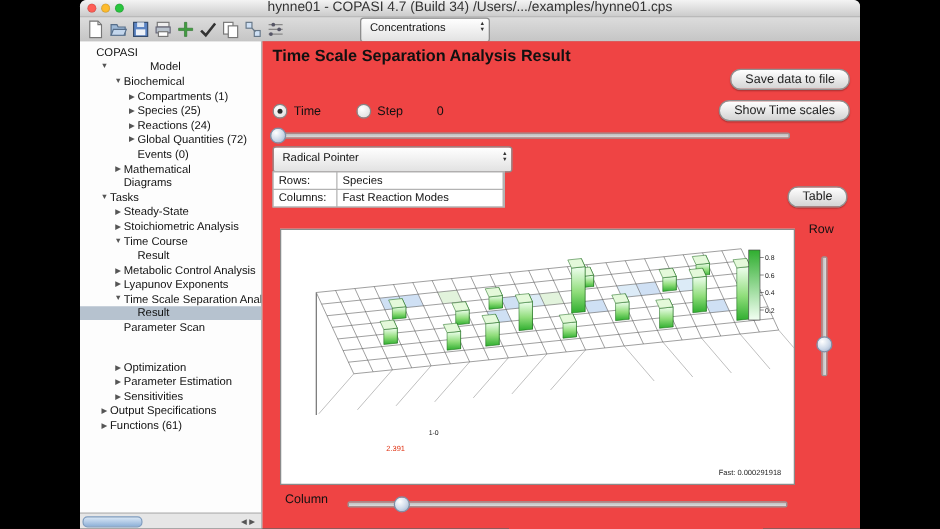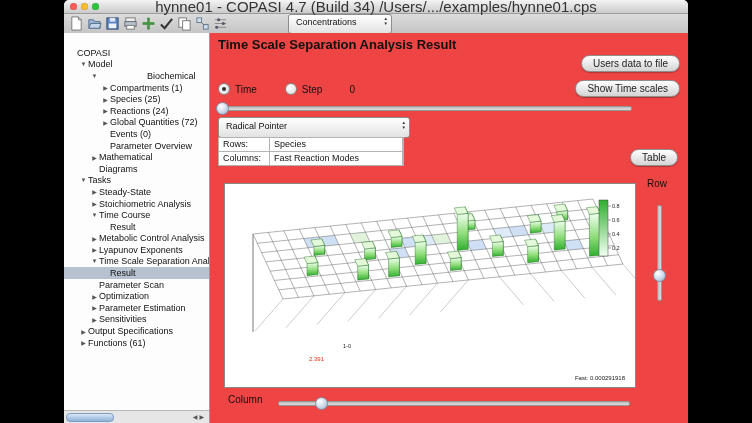--- a/index.html
+++ b/index.html
@@ -7,35 +7,35 @@
          font-family:"Liberation Sans",sans-serif;-webkit-font-smoothing:antialiased;}
   .window{position:absolute;left:64px;top:0;width:624px;height:423px;background:#ececec;
           border-radius:5px 5px 0 0;overflow:hidden;}
   
   .titlebar{position:relative;height:13px;background:linear-gradient(#f4f4f4,#cbcbcb);
             border-bottom:1px solid #9b9b9b;border-radius:5px 5px 0 0;}
   .tl{position:absolute;top:3px;width:7px;height:7px;border-radius:50%;box-shadow:inset 0 0 1px rgba(0,0,0,.45);}
   .tl.red{left:6px;background:#ff5f57;}
   .tl.yellow{left:17px;background:#febc2e;}
   .tl.green{left:28px;background:#2ac63f;}
-  .win-title{display:block;text-align:center;font-size:15px;line-height:13px;color:#333;white-space:nowrap;}
+  .win-title{display:block;text-align:center;font-size:11px;line-height:13px;color:#333;white-space:nowrap;}
   
   .toolbar{height:19px;background:linear-gradient(#dcdcdc,#c5c5c5);border-bottom:1px solid #8f8f8f;
            display:flex;align-items:center;padding:0 5px;}
   .tb-icons{display:flex;align-items:center;gap:3px;}
   .tb-icon{width:15px;height:15px;display:inline-block;}
   .tb-icon svg{width:100%;height:100%;display:block;}
   .combo{height:14px;background:linear-gradient(#ffffff,#e2e2e2);border:1px solid #8d8d8d;border-radius:3px;
          font-size:9px;color:#111;display:flex;align-items:center;justify-content:space-between;padding:0 3px 4px 7px;}
   .combo .stepper i{font-style:normal;display:block;font-size:4.5px;line-height:4.5px;color:#333;text-align:center;}
   .combo.units{margin-left:60px;width:92px;}
   
   .body{position:absolute;top:33px;left:0;right:0;bottom:0;display:flex;}
   .sidebar{width:145px;background:#fdfdfd;border-right:1px solid #9a9a9a;position:relative;overflow:hidden;}
-  .tree{padding-top:14px;}
+  .tree{padding-top:3px;}
   .tree-row{height:11.6px;display:flex;align-items:center;font-size:9px;color:#111;white-space:nowrap;cursor:default;}
   .tree-row.selected{background:#b6c2cf;}
   .arrow{flex:0 0 9px;width:9px;text-align:center;font-size:6px;color:#555;}
   .hscroll{position:absolute;left:0;right:0;bottom:0;height:12px;background:#e6e6e6;border-top:1px solid #b8b8b8;}
   .hthumb{position:absolute;left:2px;top:2px;width:46px;height:7px;border-radius:4px;
           background:linear-gradient(#d8e6f5,#8fb1d8);border:1px solid #7d9cc0;}
   .harrows{position:absolute;right:3px;top:2px;font-size:6px;color:#555;letter-spacing:2px;}
   
   .main{flex:1;position:relative;background:#ef4444;}
   .page-title{position:absolute;left:8px;top:4px;margin:0;font-size:13px;font-weight:bold;color:#111;}
@@ -153,25 +153,25 @@
       </div>
     </div>
 
     <div class="body">
       <div class="sidebar">
         <div class="tree" id="tree">
             <div class="tree-row" style="padding-left: 4px;">
               <span class="arrow"></span>
               <span>COPASI</span>
             </div>
-            <div class="tree-row" style="padding-left: 15px;">
+            <div class="tree-row" style="padding-left: 15px; gap: 32px;">
               <span class="arrow">▼</span>
               <span>Model</span>
             </div>
-            <div class="tree-row" style="padding-left: 26px; gap: 48px;">
+            <div class="tree-row" style="padding-left: 26px;">
               <span class="arrow">▼</span>
               <span>Biochemical</span>
             </div>
             <div class="tree-row" style="padding-left: 37px;">
               <span class="arrow">▶</span>
               <span>Compartments (1)</span>
             </div>
             <div class="tree-row" style="padding-left: 37px;">
               <span class="arrow">▶</span>
               <span>Species (25)</span>
@@ -180,24 +180,20 @@
               <span class="arrow">▶</span>
               <span>Reactions (24)</span>
             </div>
             <div class="tree-row" style="padding-left: 37px;">
               <span class="arrow">▶</span>
               <span>Global Quantities (72)</span>
             </div>
             <div class="tree-row" style="padding-left: 37px;">
               <span class="arrow"></span>
               <span>Events (0)</span>
-            </div>
-            <div class="tree-row" style="padding-left: 37px;">
-              <span class="arrow"></span>
-              <span>Parameter Overview</span>
             </div>
             <div class="tree-row" style="padding-left: 26px;">
               <span class="arrow">▶</span>
               <span>Mathematical</span>
             </div>
             <div class="tree-row" style="padding-left: 26px;">
               <span class="arrow"></span>
               <span>Diagrams</span>
             </div>
             <div class="tree-row" style="padding-left: 15px;">
@@ -233,21 +229,21 @@
               <span>Time Scale Separation Anal</span>
             </div>
             <div class="tree-row selected" style="padding-left: 37px;">
               <span class="arrow"></span>
               <span>Result</span>
             </div>
             <div class="tree-row" style="padding-left: 26px;">
               <span class="arrow"></span>
               <span>Parameter Scan</span>
             </div>
-            <div class="tree-row" style="padding-left: 26px;">
+            <div class="tree-row" style="padding-left: 26px; margin-top: 20px;">
               <span class="arrow">▶</span>
               <span>Optimization</span>
             </div>
             <div class="tree-row" style="padding-left: 26px;">
               <span class="arrow">▶</span>
               <span>Parameter Estimation</span>
             </div>
             <div class="tree-row" style="padding-left: 26px;">
               <span class="arrow">▶</span>
               <span>Sensitivities</span>
@@ -263,21 +259,21 @@
           </div>
         <div class="hscroll">
           <div class="hthumb"></div>
           <div class="harrows">◀▶</div>
         </div>
       </div>
 
       <div class="main">
         <h1 class="page-title">Time Scale Separation Analysis Result</h1>
 
-        <button class="aqua btn-save">Users data to file</button>
+        <button class="aqua btn-save">Save data to file</button>
         <button class="aqua btn-show">Show Time scales</button>
 
         <div class="radio-row">
           <span class="radio sel"></span>
           <span>Time</span>
           <span class="radio-gap"></span>
           <span class="radio"></span>
           <span>Step</span>
           <span class="step-value">0</span>
         </div>

